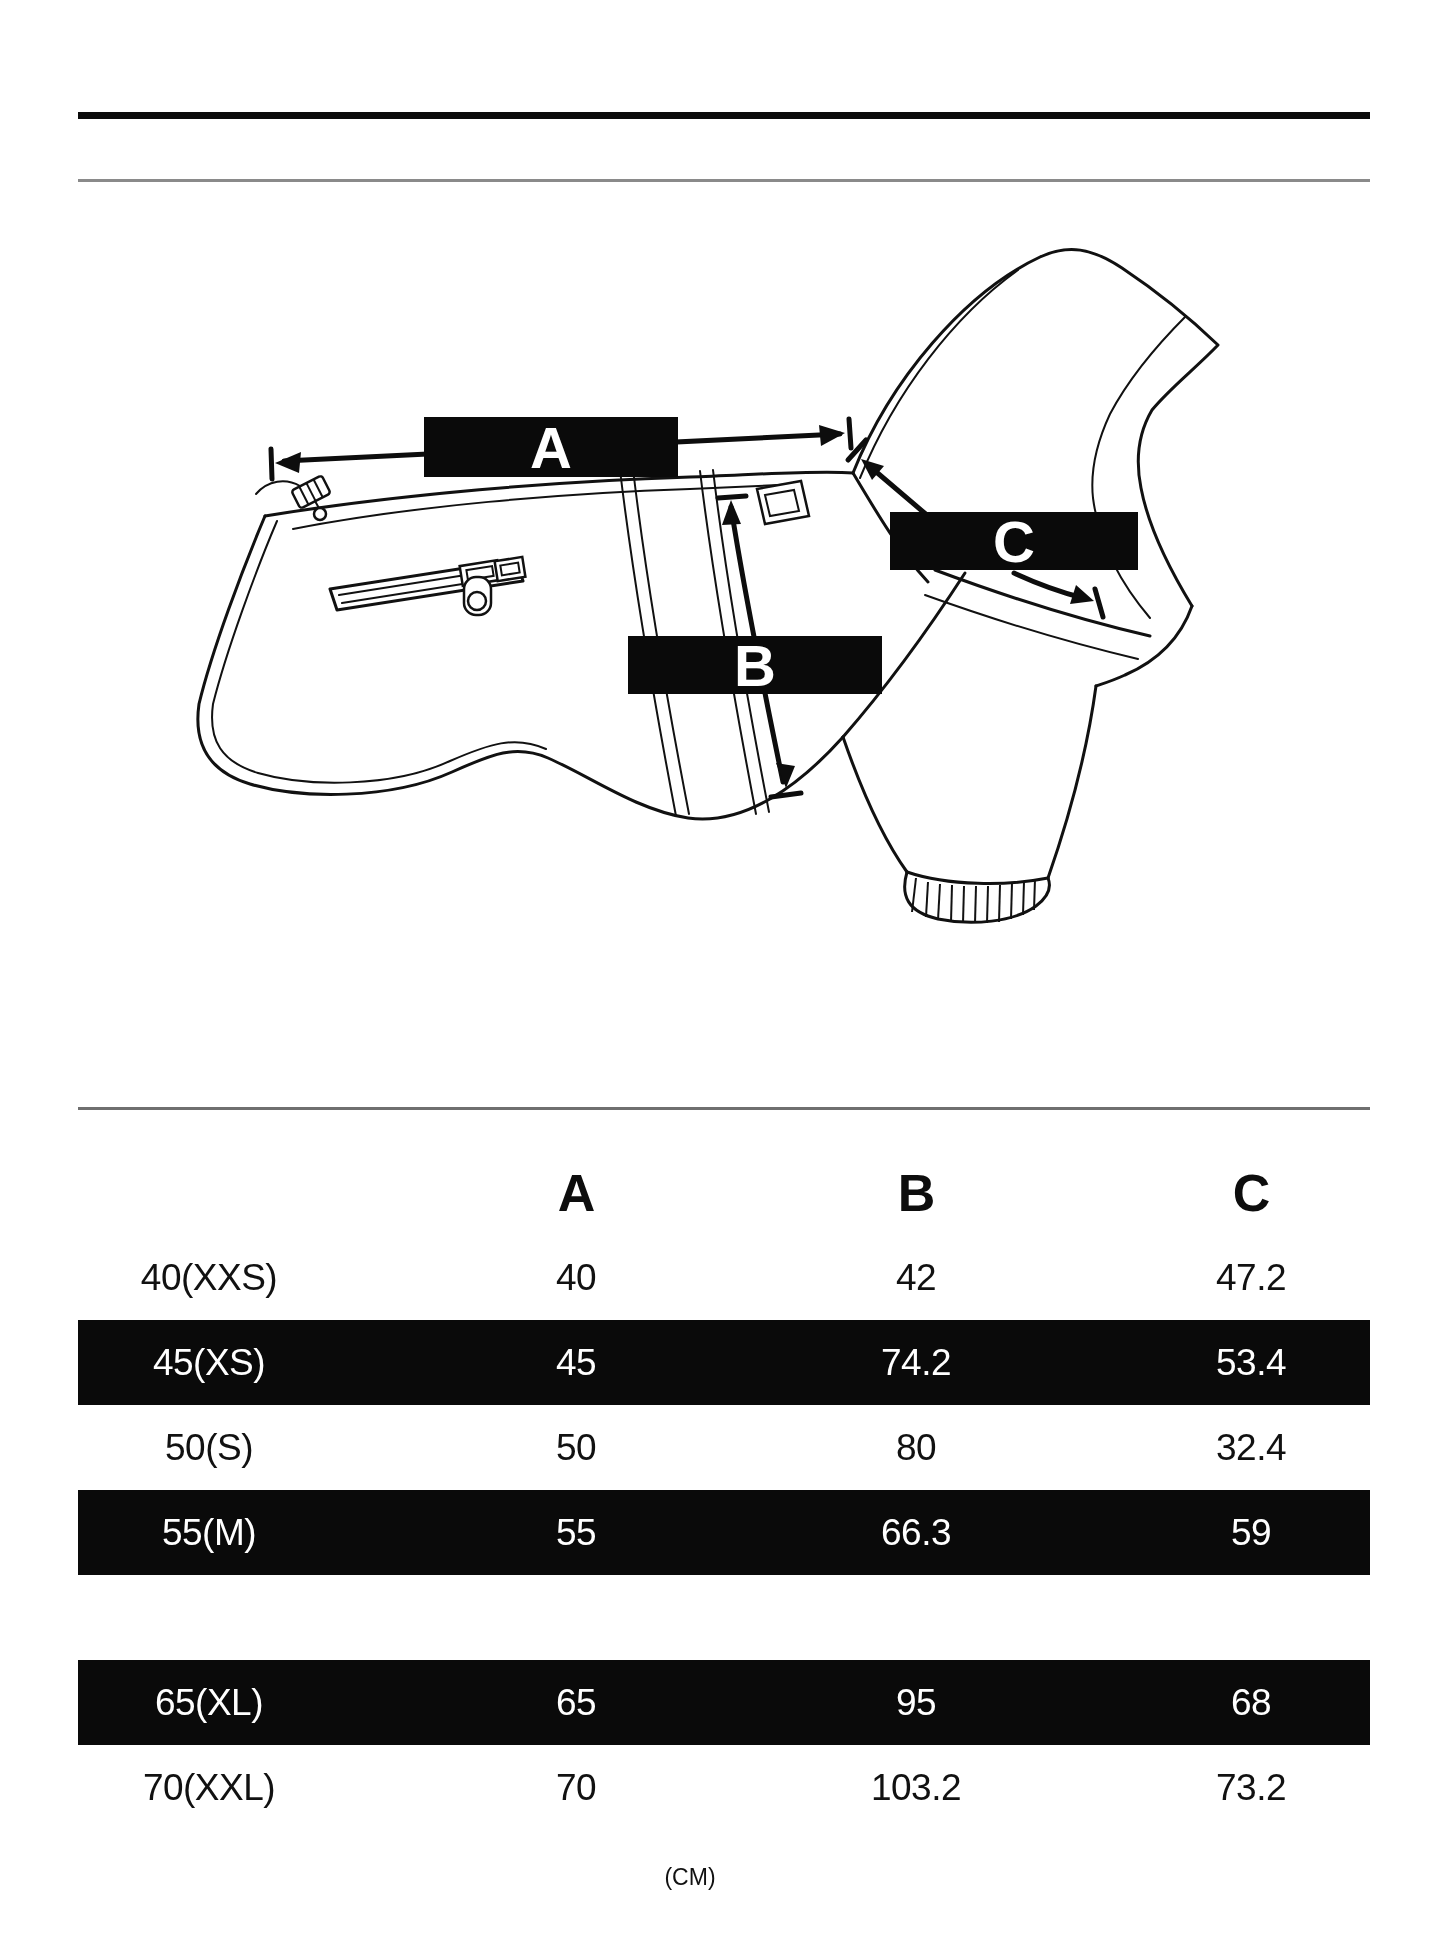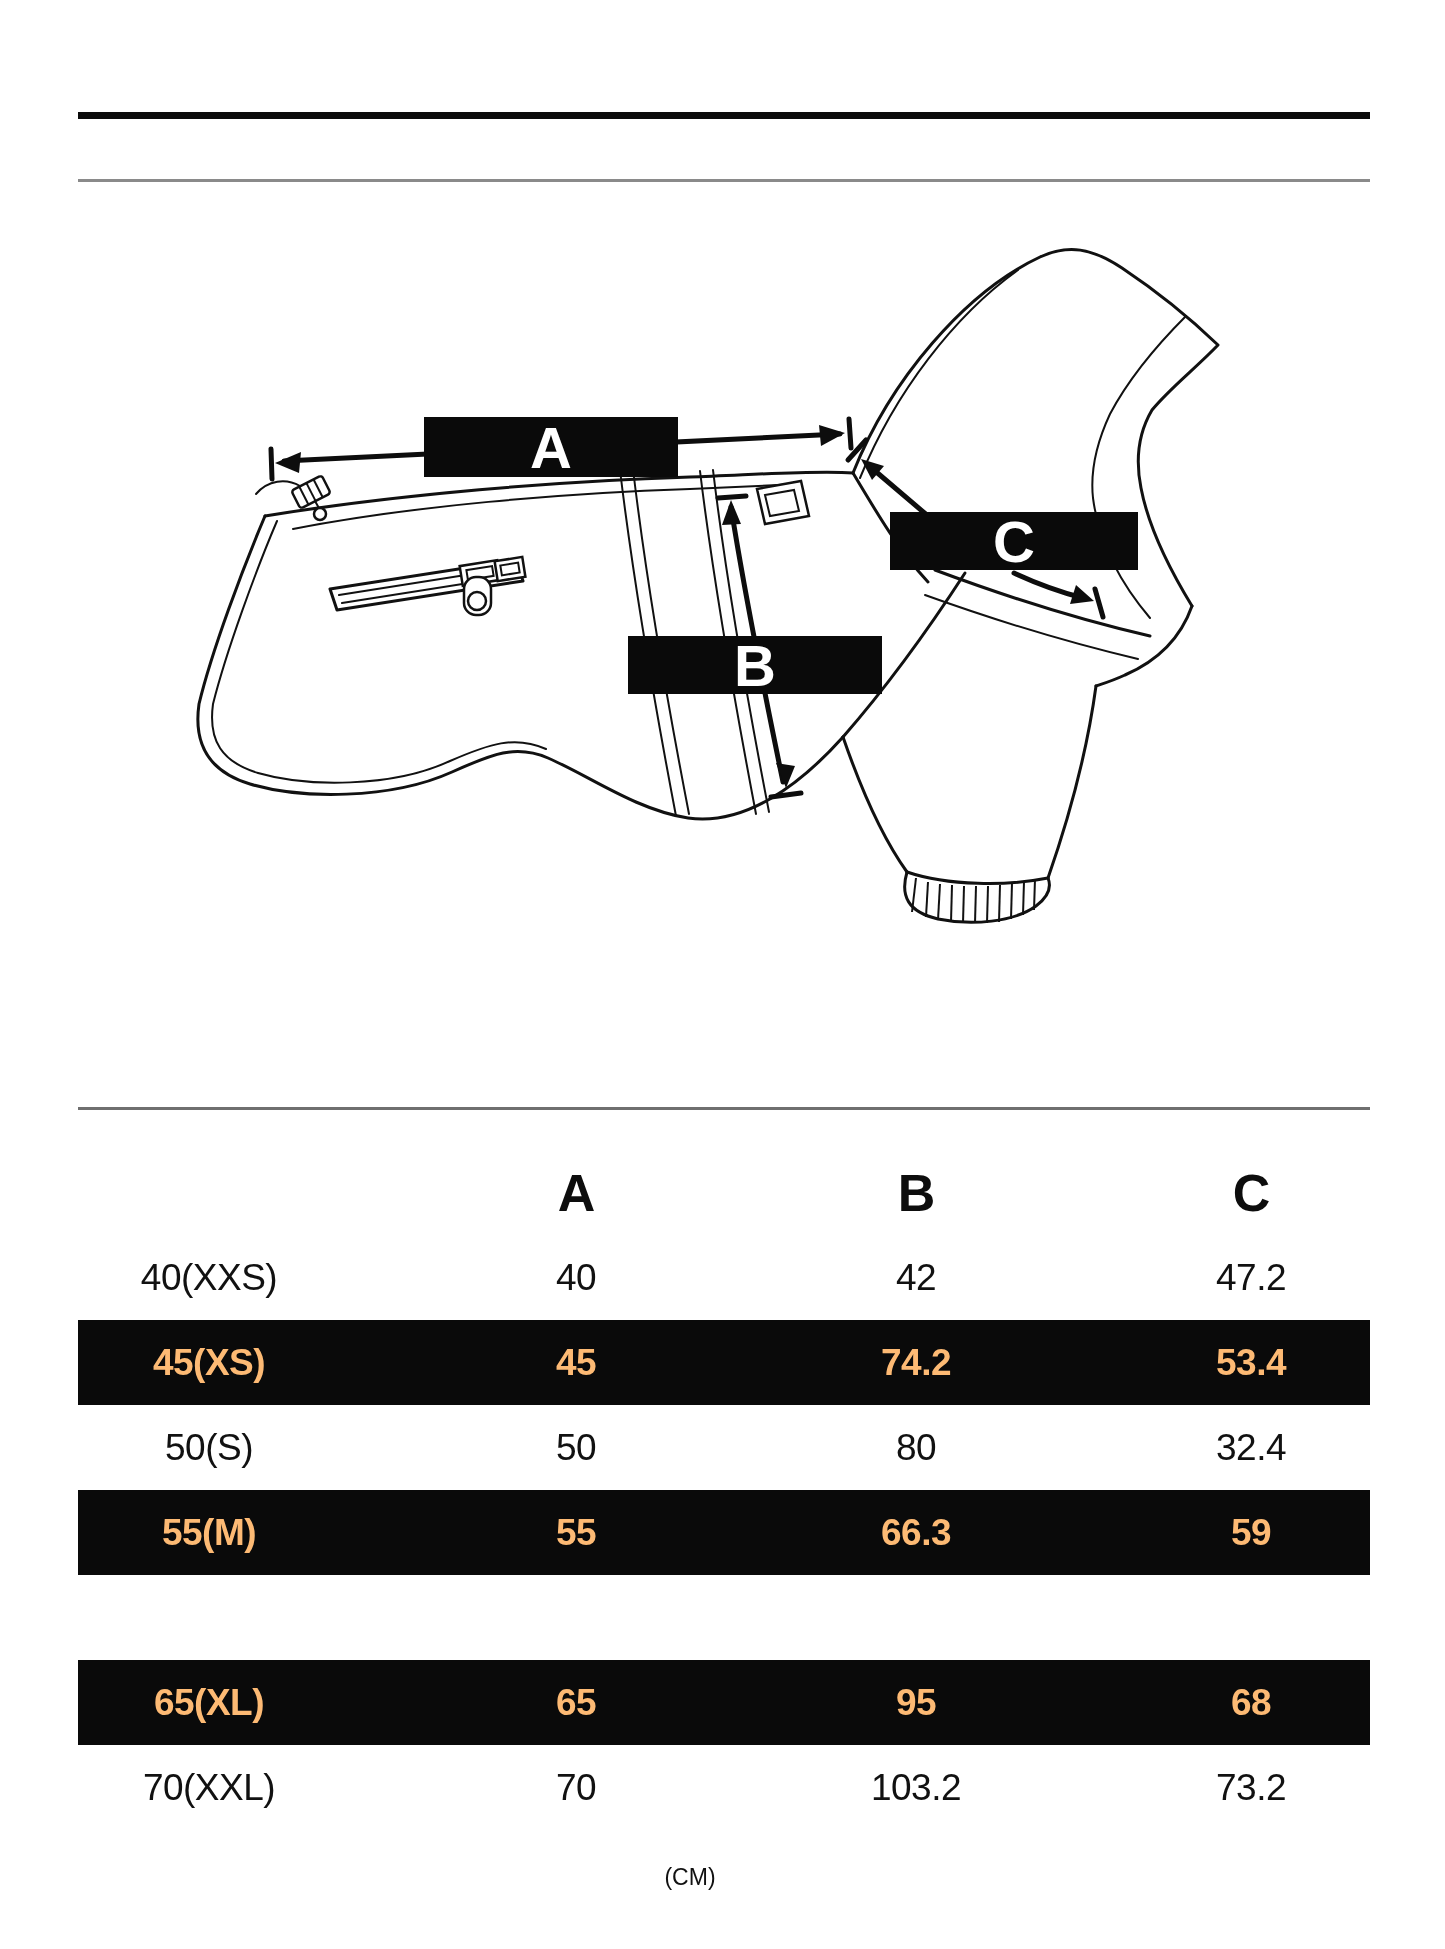--- a/index.html
+++ b/index.html
@@ -31,21 +31,21 @@
   }
   #diagram .wfill{fill:#ffffff;}
 
   
   .thead{position:absolute;left:78px;top:1150px;width:1292px;height:85px;}
   .thead span{
     position:absolute;top:50%;transform:translate(-50%,-50%);
     font-size:52px;font-weight:bold;color:#0d0d0d;letter-spacing:-1px;
   }
   .row{position:absolute;left:78px;width:1292px;height:85px;color:#111;}
-  .row.band{background:#0a0a0a;color:#fdba74;font-weight:bold;}
+  .row.band{background:#0a0a0a;color:#ffffff;}
   .row span{
     position:absolute;top:50%;transform:translate(-50%,-50%);
     font-size:37px;letter-spacing:-0.5px;white-space:nowrap;
   }
   .c-size{left:131px;}
   .c-a{left:498px;}
   .c-b{left:838px;}
   .c-c{left:1173px;}
 
   #unit-note{

